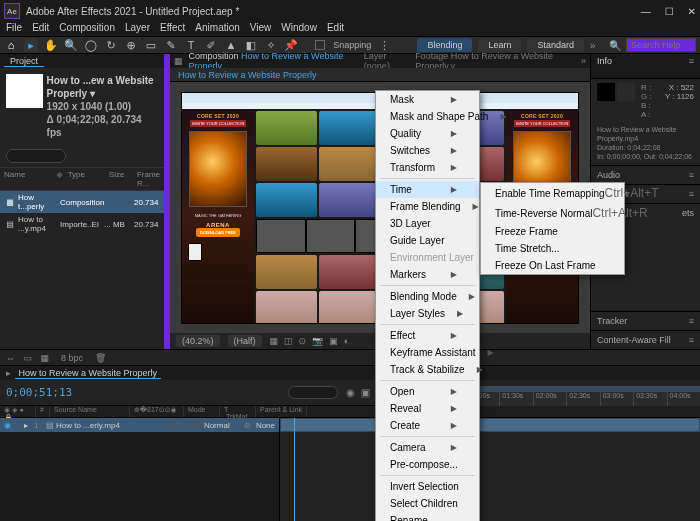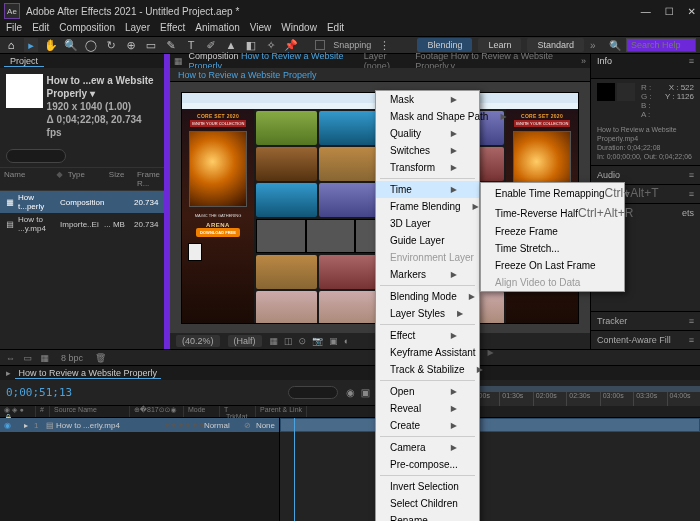--- a/index.html
+++ b/index.html
@@ -517,28 +517,25 @@
       <span>Rename</span>
     </div>
   </div>
 
 <div class="ctx ctx2" id="ctx2">
     <div class="item">
       <span>Enable Time Remapping</span>
       <span class="sc">Ctrl+Alt+T</span>
     </div>
     <div class="item">
-      <span>Time-Reverse Half</span>
+      <span>Time-Reverse Normal</span>
       <span class="sc">Ctrl+Alt+R</span>
     </div>
     <div class="item">
       <span>Freeze Frame</span>
     </div>
     <div class="item">
       <span>Time Stretch...</span>
     </div>
     <div class="item">
       <span>Freeze On Last Frame</span>
     </div>
-    <div class="item disabled">
-      <span>Align Video to Data</span>
-    </div>
   </div>
 
 </body></html>

